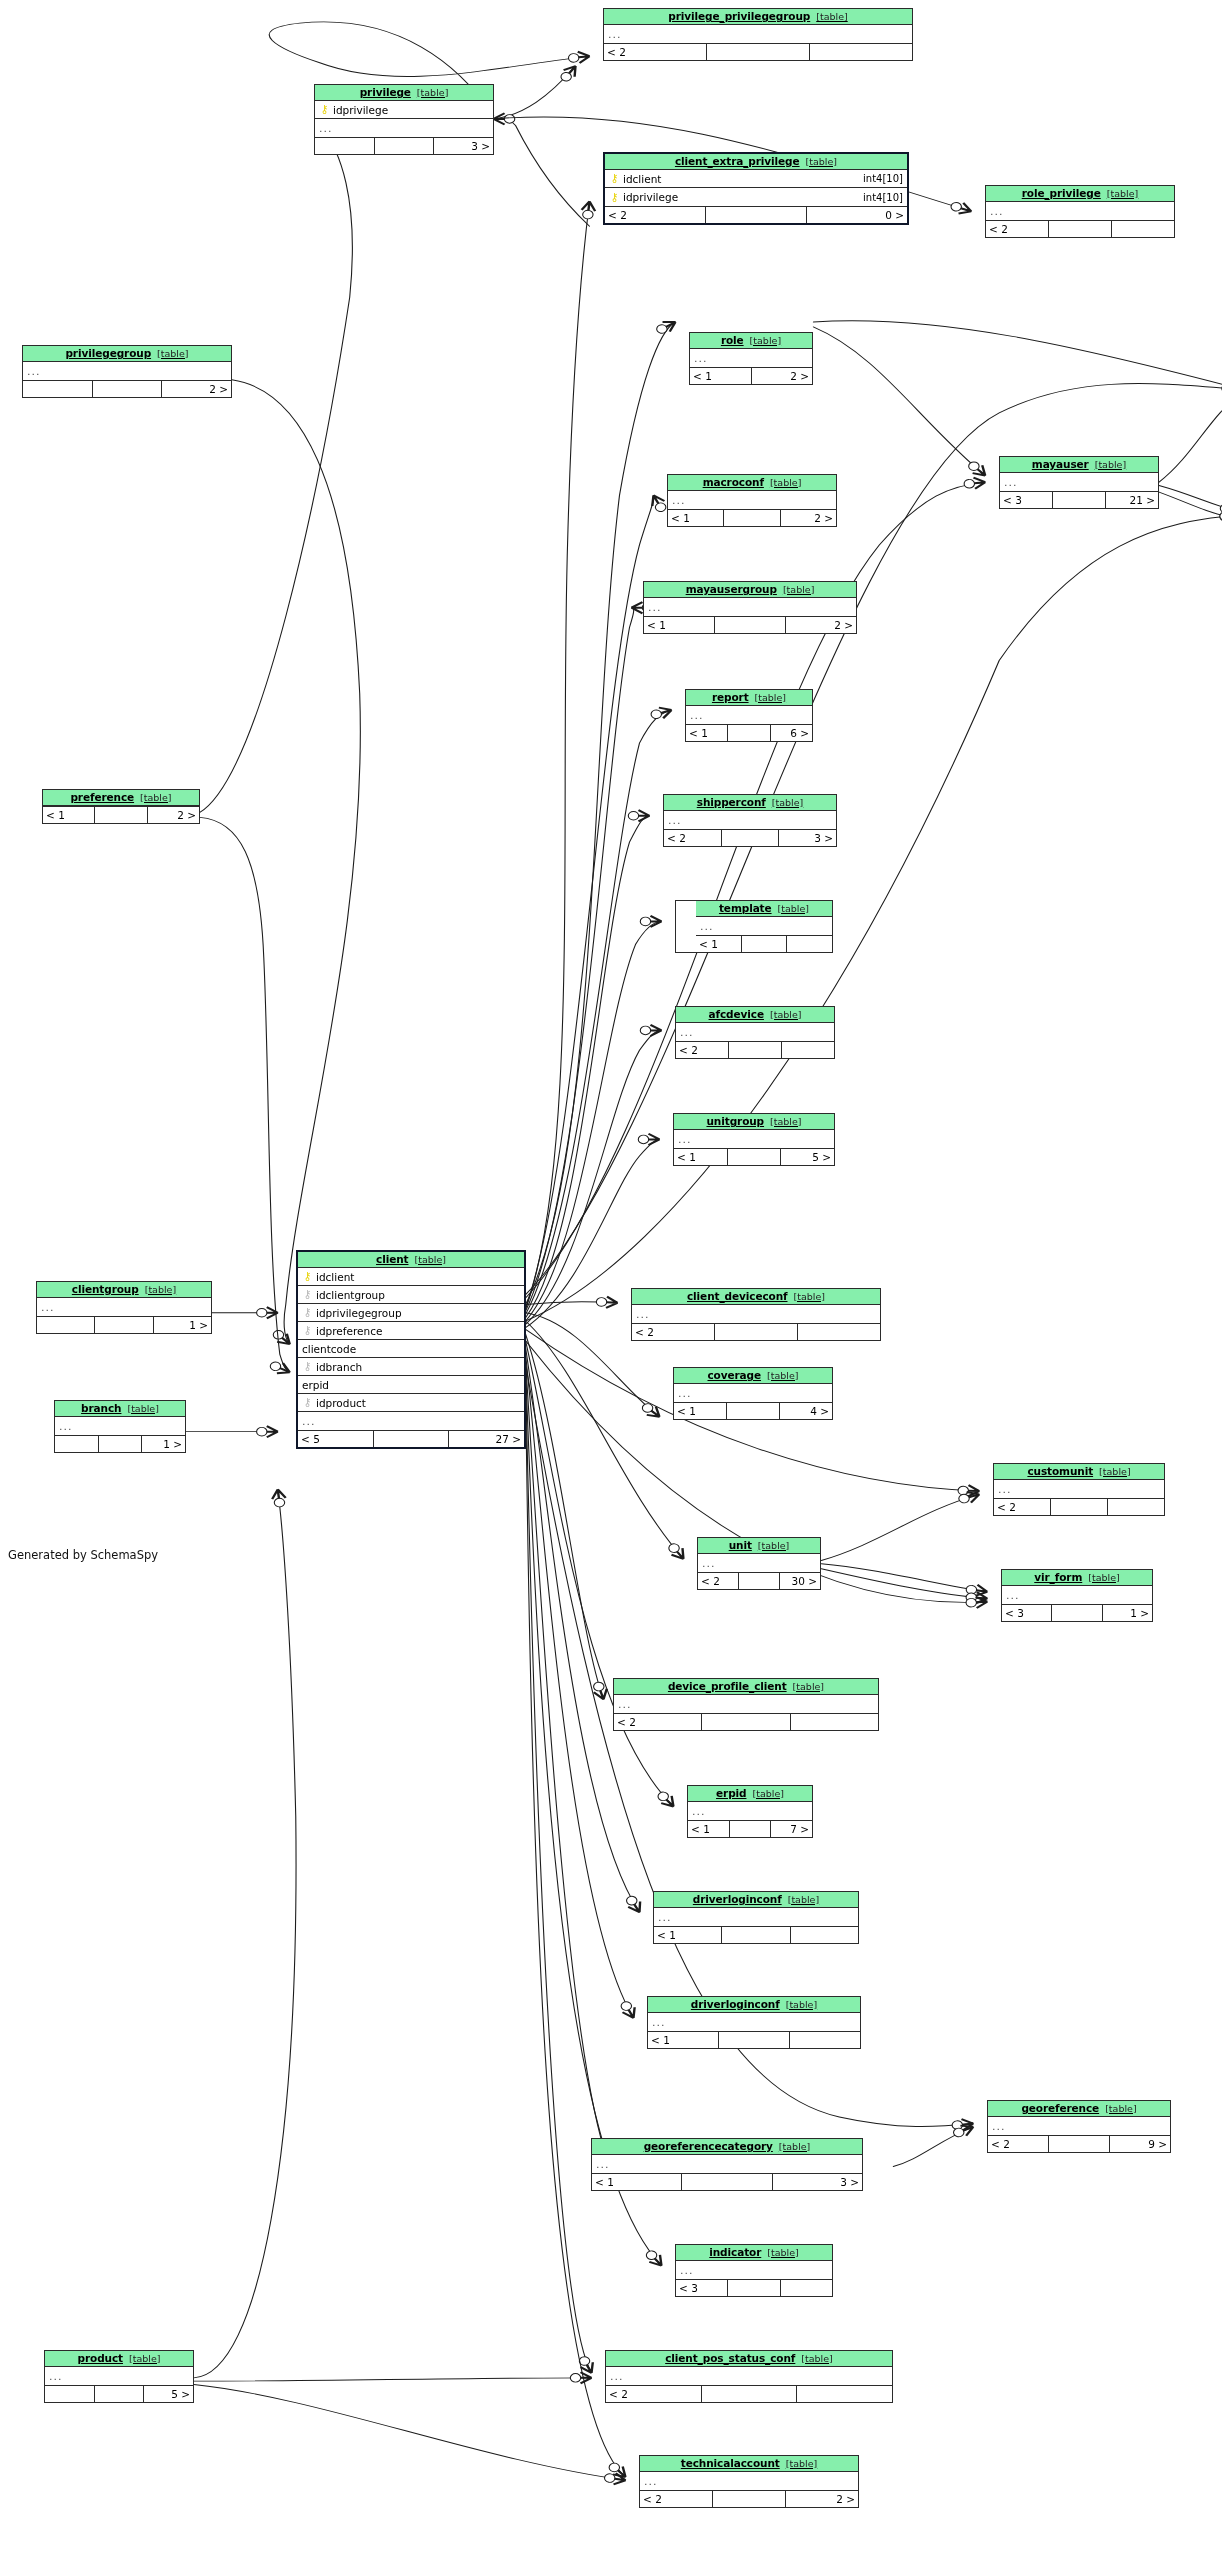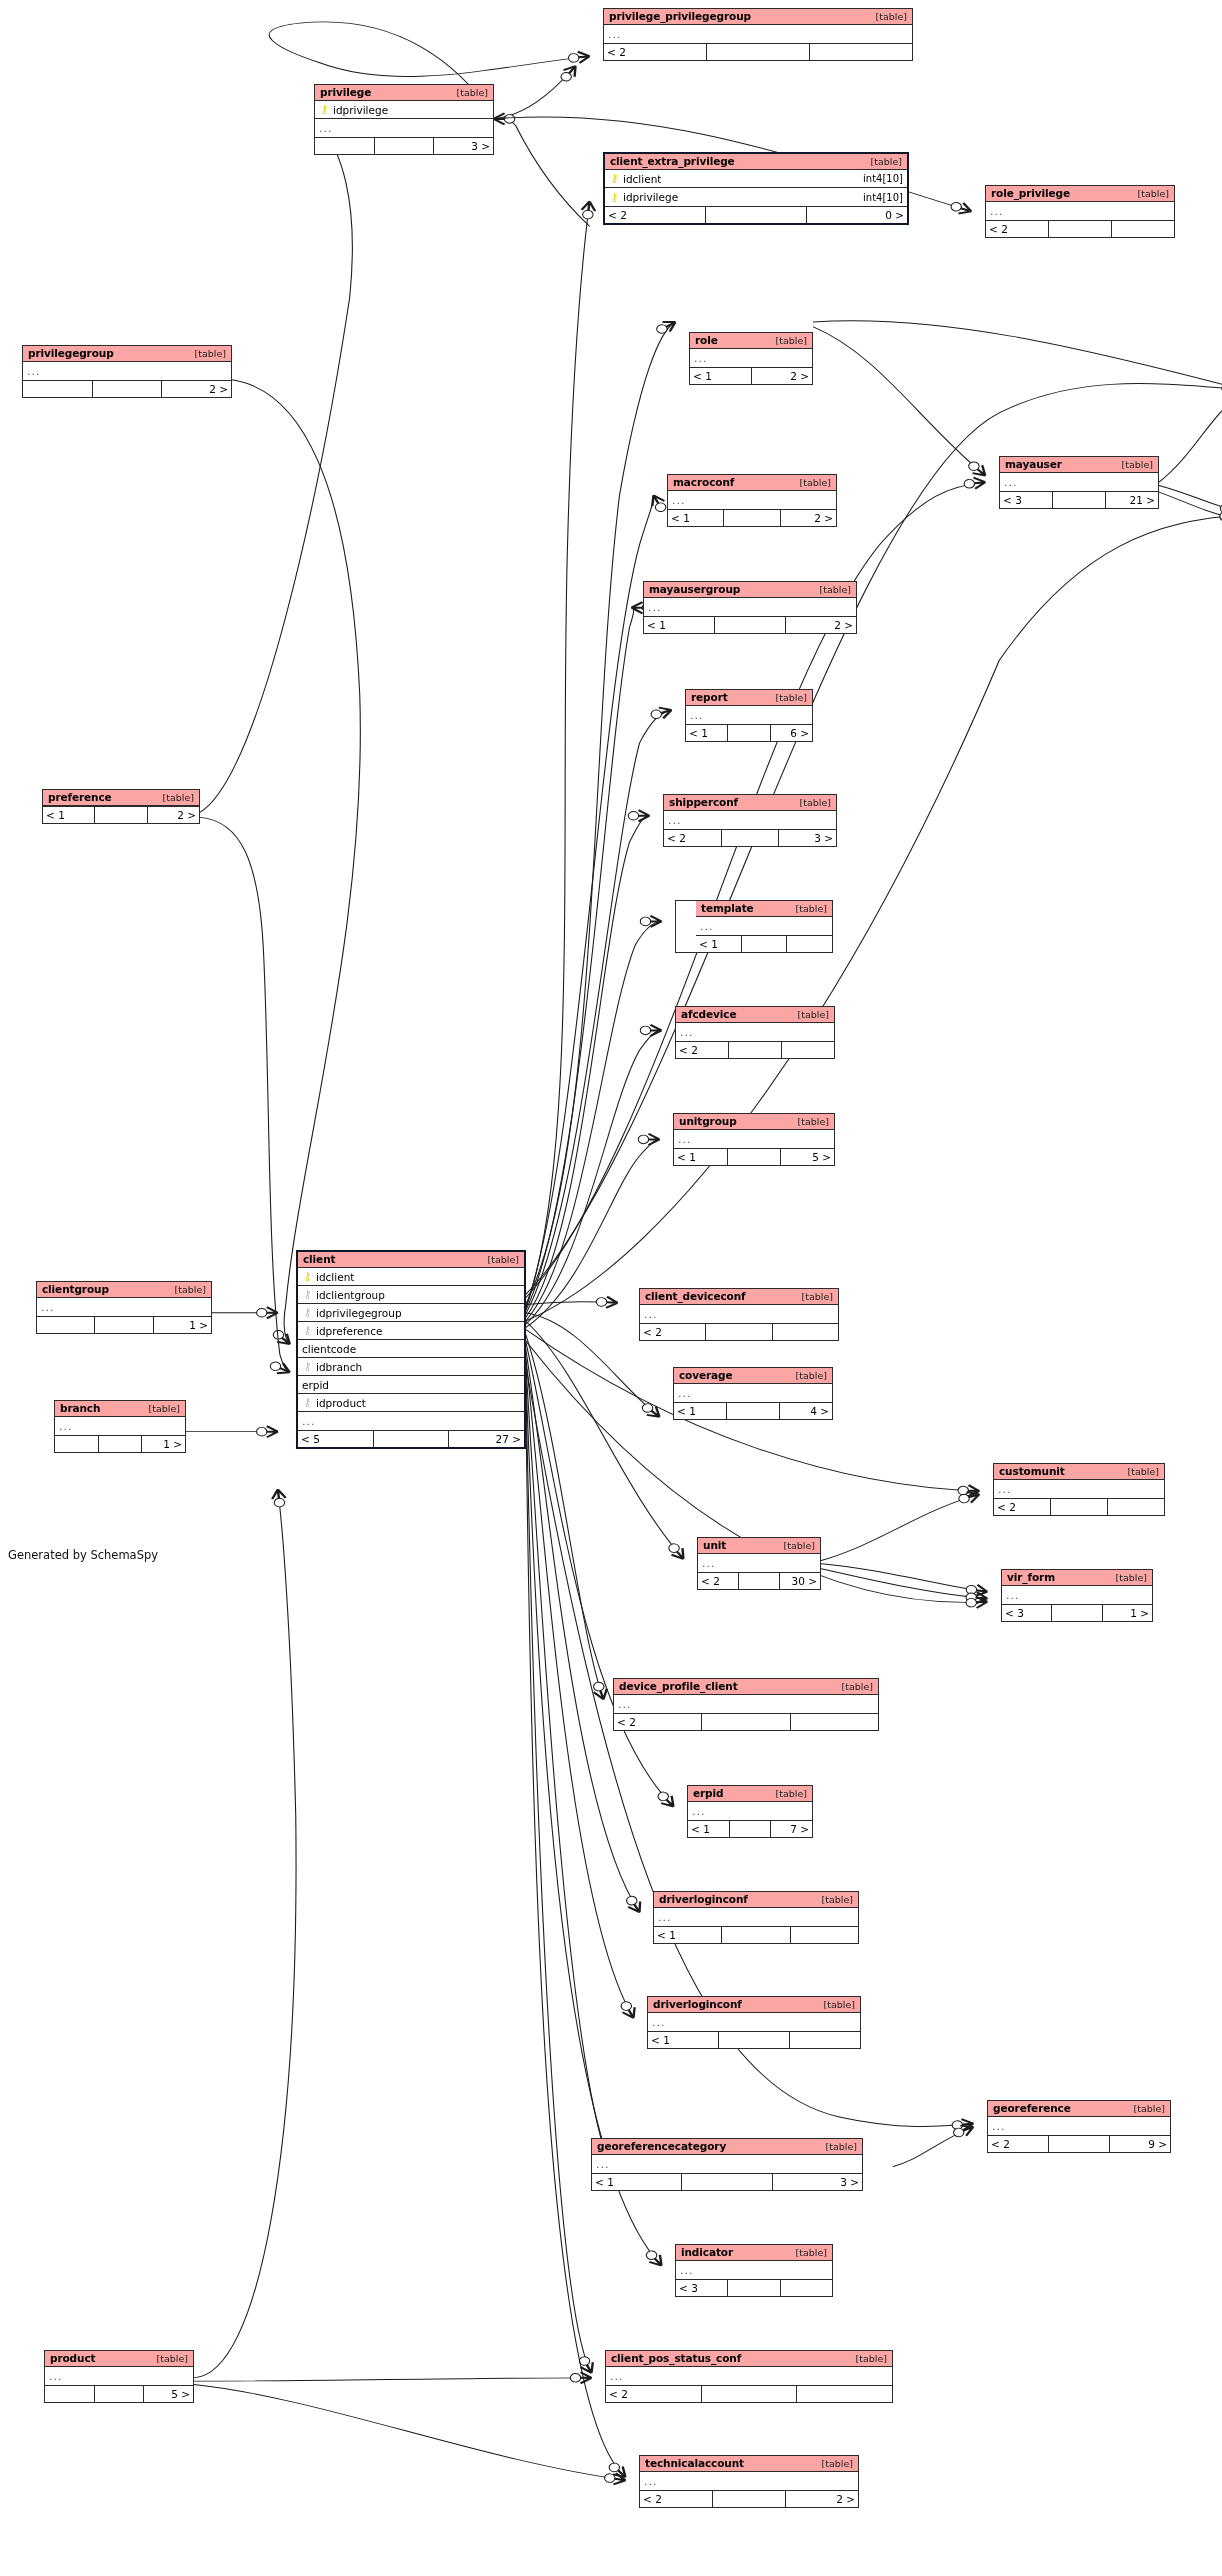--- a/index.html
+++ b/index.html
@@ -26,27 +26,28 @@
     position:absolute;
     box-sizing:border-box;
     border:1px solid #2b2b2b;
     background:#ffffff;
     z-index:5;
   }
   .tbl.thick{ border:2px solid #0f172a; }
   .tbl .hdr{
     display:flex;
     align-items:center;
-    justify-content:space-between;
-    background:#fca5a5;
+    justify-content:center;
+    background:#86efac;
     border-bottom:1px solid #2b2b2b;
     padding:1px 5px 2px 5px;
     height:16px;
     box-sizing:border-box;
     white-space:nowrap;
+    text-decoration:underline;
   }
   .tbl .hdr .nm{
     font-weight:bold;
     font-size:10.5px;
     color:#000;
     letter-spacing:-0.1px;
   }
   .tbl .hdr .tag{
     font-size:9.5px;
     color:#222;
@@ -682,21 +683,21 @@
           <div class="row ellipsis">
             <span>...</span>
           </div>
         </div>
         <div class="foot">
           <div class="c l"></div>
           <div class="c m"></div>
           <div class="c r">1 &gt;</div>
         </div>
       </div>
-      <div class="tbl" style="left: 631px; top: 1288px; width: 200px; margin-left: 8px;">
+      <div class="tbl" style="left: 631px; top: 1288px; width: 250px;">
         <div class="hdr">
           <span class="nm">client_deviceconf</span>
           <span class="tag">[table]</span>
         </div>
         <div class="rows">
           <div class="row ellipsis">
             <span>...</span>
           </div>
         </div>
         <div class="foot">

